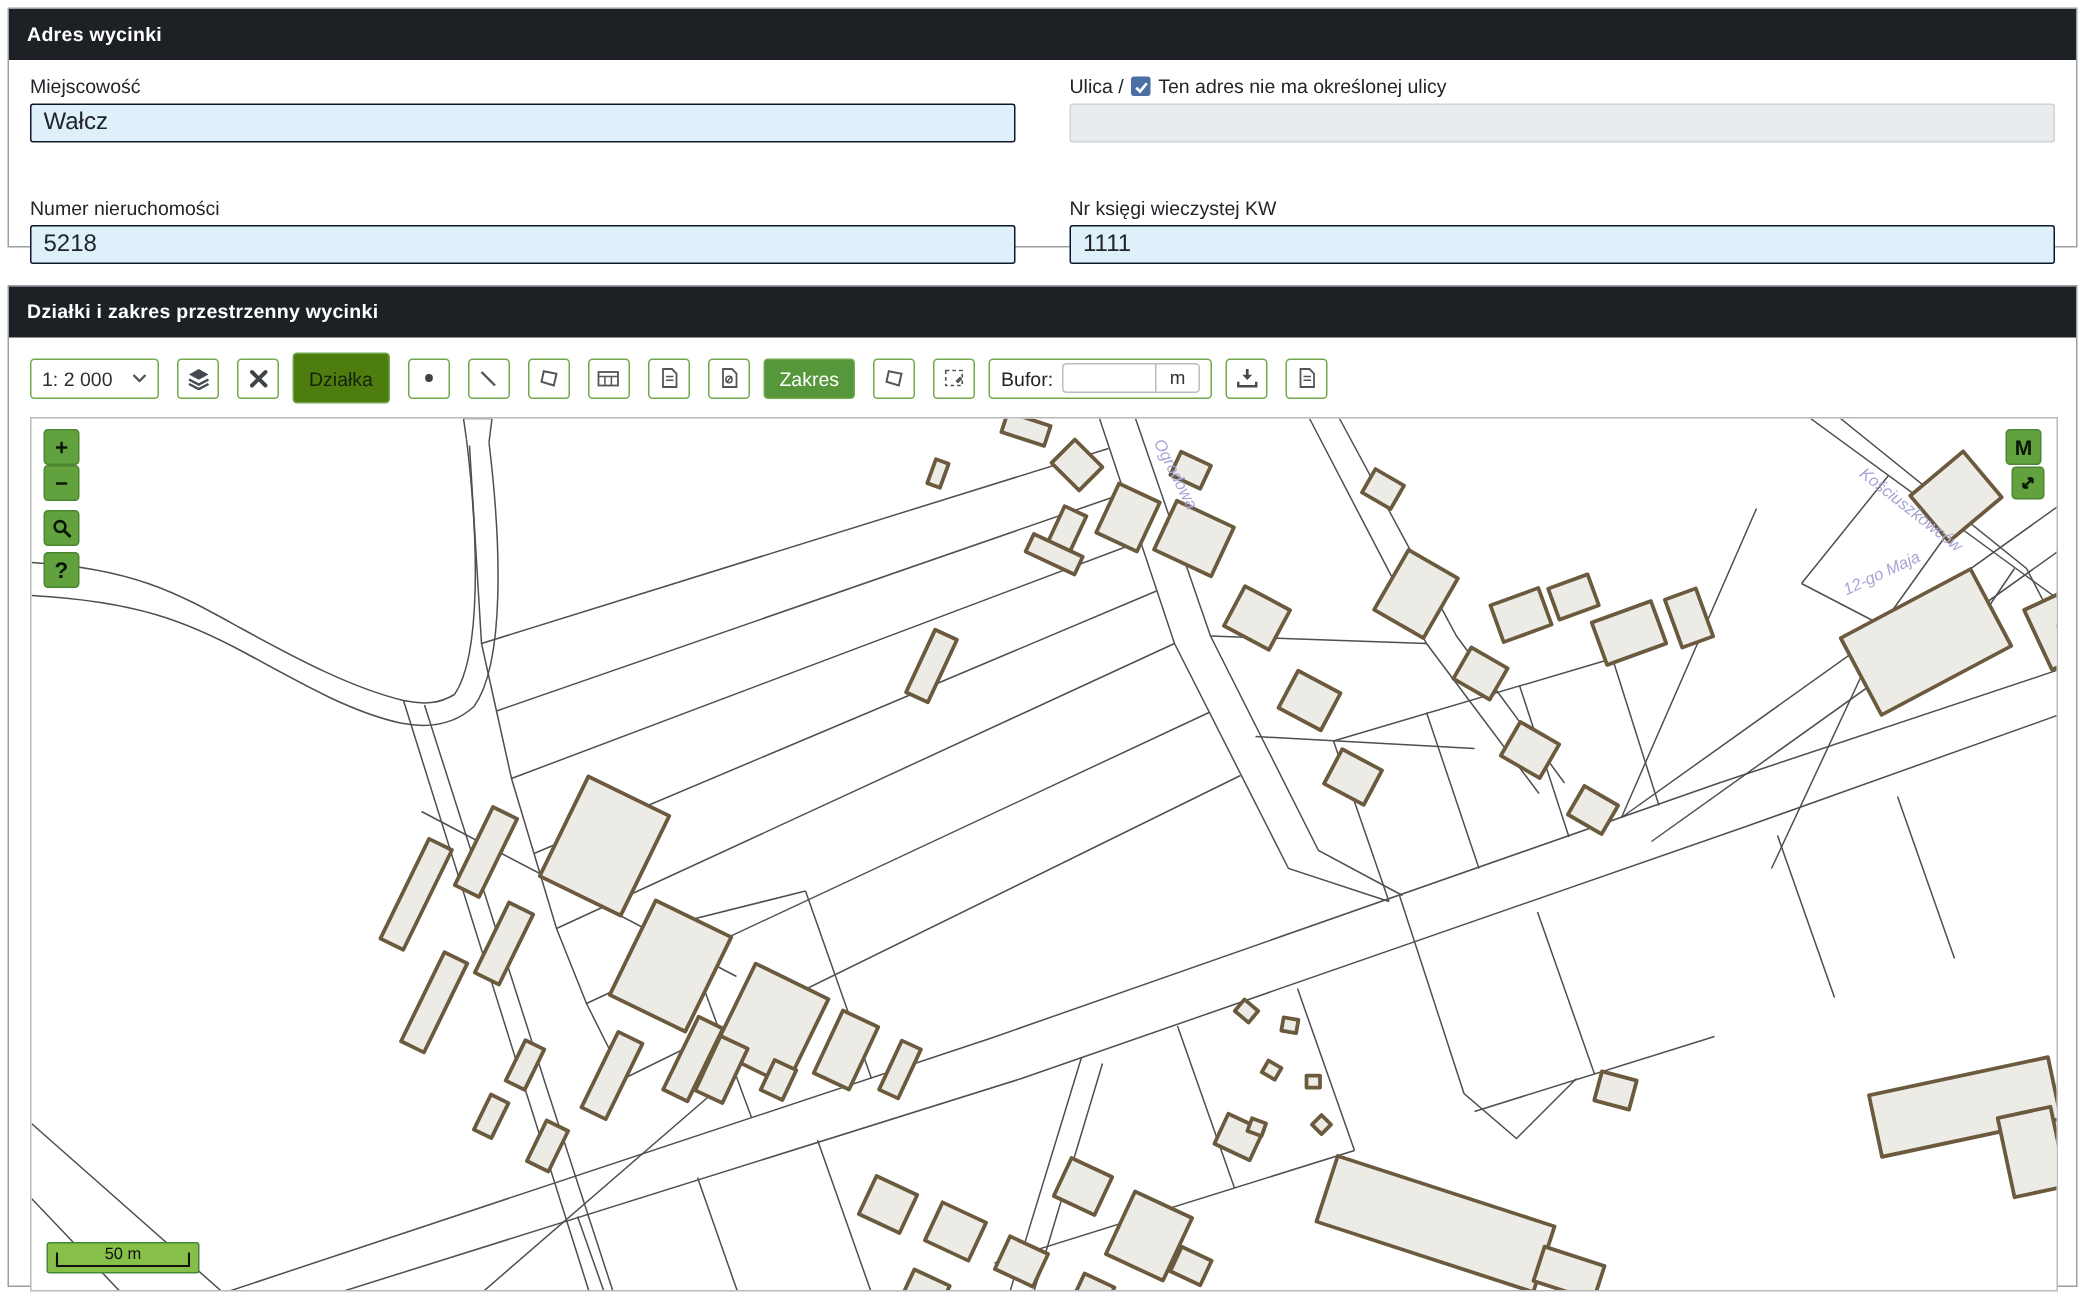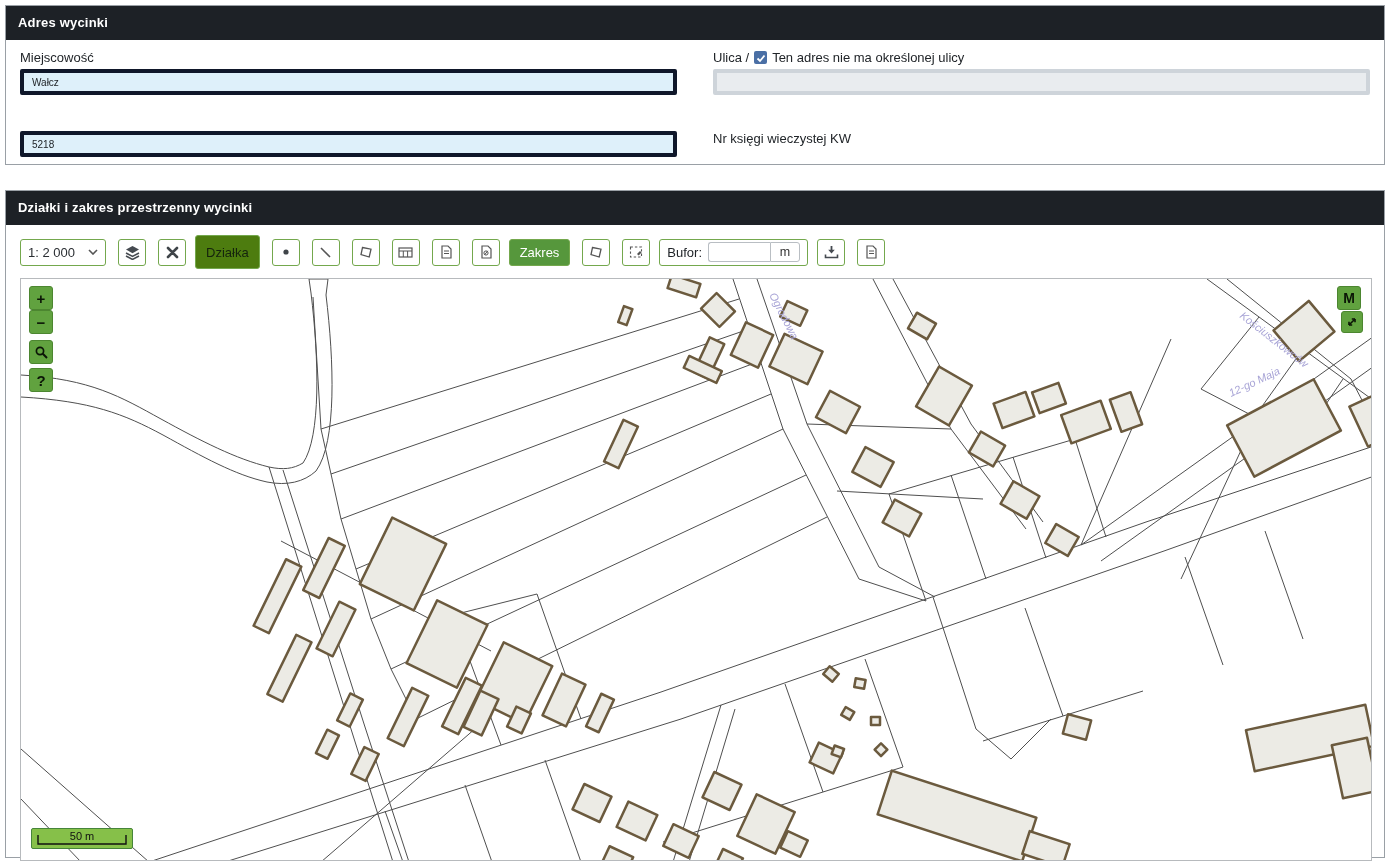--- a/index.html
+++ b/index.html
@@ -8,22 +8,22 @@
   .panel { position:absolute; left:5px; width:1380px; background:#fff;
     border:1px solid #9aa0a6; }
   .panel-header { background:#1d2126; color:#fff; height:34px; line-height:34px;
     padding-left:12px; font-weight:600; font-size:13px; letter-spacing:.2px; }
   .panel-body { padding:10px 14px 12px 14px; }
 
   
   #address-panel { top:5px; height:160px; }
   .form-grid { display:grid; grid-template-columns:1fr 1fr; column-gap:22px; row-gap:8px;gap:36px; }
   .field label { display:block; margin-bottom:4px; color:#212529; }
-  .tbx { width:100%; height:26px; border:4px solid #0f172a; background:#def0fa;
-    padding:0 8px; font-size:10px; color:#212529; font-family:inherit; border-radius:2px; }
+  .tbx { width:100%; height:26px; border:1px solid #0f172a; background:#def0fa;
+    padding:0 8px; font-size:16px; color:#212529; font-family:inherit; border-radius:2px; }
   .tbx:disabled, .tbx.disabled { background:#e9ecef; border-color:#ced4da; }
   .inline-label { display:flex; align-items:center; gap:5px; margin-bottom:4px; }
   .chk { width:13px; height:13px; background:#4a6fa5; border-radius:2px; display:inline-flex;
     align-items:center; justify-content:center; }
   .chk svg { width:10px; height:10px; }
 
   
   #map-panel { top:190px; height:668px; }
   .toolbar { display:flex; align-items:center; gap:9px; margin-bottom:9px; }
   .tgroup { display:flex; align-items:center; gap:12px; }
@@ -77,24 +77,26 @@
           <span class="chk">
             <svg viewBox="0 0 10 10">
                 <polyline points="1.5,5.5 4,8 8.5,2.5" fill="none" stroke="#fff" stroke-width="1.8"></polyline>
               </svg>
           </span>
           <span>Ten adres nie ma określonej ulicy</span>
         </div>
         <input class="tbx disabled" disabled="" value="" style="">
       </div>
       <div class="field">
+        <label>Numer nieruchomości</label>
         <input class="tbx" value="5218" style="">
       </div>
       <div class="field">
         <label>Nr księgi wieczystej KW</label>
+        <input class="tbx" value="1111" style="">
       </div>
     </div>
   </div>
 </div>
 
 <div class="panel" id="map-panel">
   <div class="panel-header">Działki i zakres przestrzenny wycinki</div>
   <div class="panel-body">
 
     <div class="toolbar">

